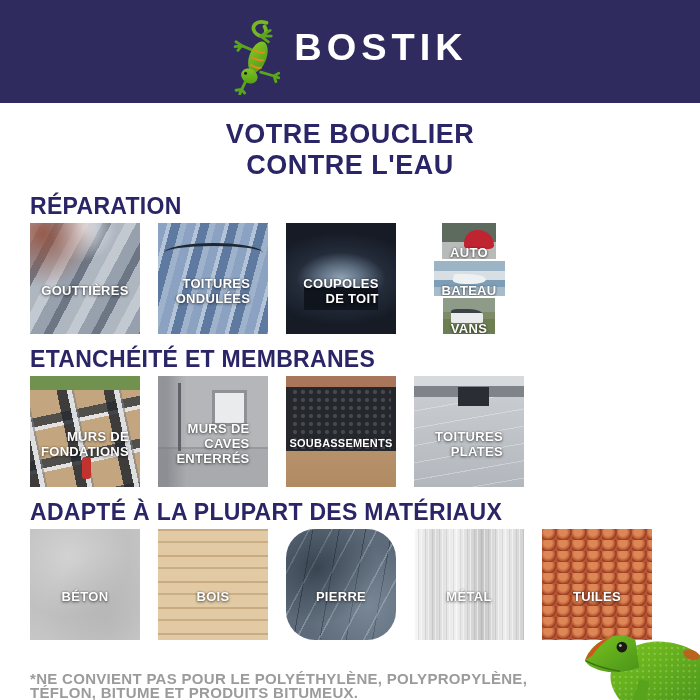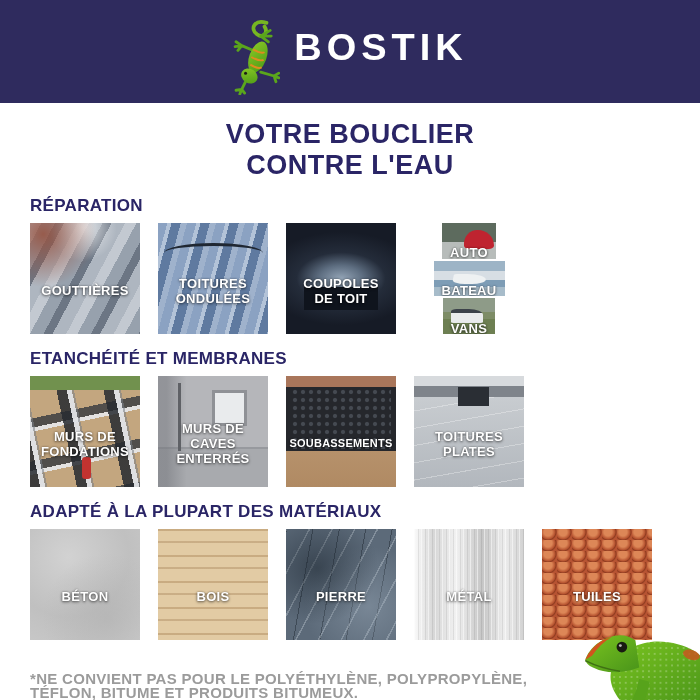--- a/index.html
+++ b/index.html
@@ -15,32 +15,32 @@
   .brand{
     color:#ffffff;font-size:38px;font-weight:bold;letter-spacing:5px;
     transform:scaleY(.96);margin-top:-8px;
   }
   
   .title{
     margin:16px 0 0;text-align:center;color:#2a2566;font-size:27px;line-height:31px;
     font-weight:bold;letter-spacing:.5px;
   }
   .section-heading{
-    margin:12px 0 4px 30px;color:#2a2566;font-size:17px;line-height:26px;
+    margin:12px 0 4px 30px;color:#2a2566;font-size:23px;line-height:26px;
     font-weight:bold;letter-spacing:.3px;
   }
   
   .tile-row{display:flex;gap:18px;margin:0 0 0 30px;}
   .tile{
     width:110px;height:111px;position:relative;overflow:hidden;flex:0 0 auto;
     display:flex;align-items:center;justify-content:center;
   }
   .tile-label{
     position:relative;z-index:2;color:#ffffff;font-weight:bold;font-size:13px;line-height:15px;
-    letter-spacing:.3px;text-align:center;white-space:pre-line;padding:0 8px;
+    letter-spacing:.3px;text-align:right;white-space:pre-line;padding:0 8px;
     text-shadow:0 1px 3px rgba(0,0,0,.6),0 0 2px rgba(0,0,0,.35);
     margin-top:24px;
   }
   .tile-label.small{font-size:11px;letter-spacing:.2px;}
   .tile-stack{display:flex;flex-direction:column;gap:2px;background:#fff;}
   .subtile{flex:1;position:relative;overflow:hidden;display:flex;align-items:center;justify-content:center;}
 
   
   .ph-gouttieres{
     background:
@@ -127,20 +127,21 @@
     background-color:#e2cba4;
     background-image:repeating-linear-gradient(180deg,rgba(166,128,82,.42) 0 2px,rgba(0,0,0,0) 2px 12px,rgba(150,112,70,.32) 12px 14px,rgba(0,0,0,0) 14px 26px);
   }
   .ph-pierre{
     background-color:#5c6a79;
     background-image:
       radial-gradient(at 28% 35%,rgba(28,38,48,.55),rgba(0,0,0,0) 55%),
       radial-gradient(at 75% 70%,rgba(162,177,192,.4),rgba(0,0,0,0) 55%),
       repeating-linear-gradient(118deg,rgba(232,240,246,.28) 0 1.5px,rgba(0,0,0,0) 1.5px 20px),
       repeating-linear-gradient(100deg,rgba(18,26,34,.4) 0 1px,rgba(0,0,0,0) 1px 26px);
+    border-radius: 29px;
   }
   .ph-metal{
     background-image:
       repeating-linear-gradient(90deg,rgba(255,255,255,.5) 0 1px,rgba(0,0,0,0) 1px 4px,rgba(0,0,0,.08) 4px 5px,rgba(0,0,0,0) 5px 7px),
       linear-gradient(90deg,#fafafa 0%,#d7d7d7 18%,#f1f1f1 38%,#c6c6c6 62%,#ededed 82%,#d2d2d2 100%);
   }
   .ph-tuiles{
     background-color:#b65332;
     background-image:radial-gradient(circle at 6px 3px,#dd8757 4px,#b5522f 7px,#8e3c20 8px,rgba(0,0,0,0) 9px);
     background-size:15px 11px;

